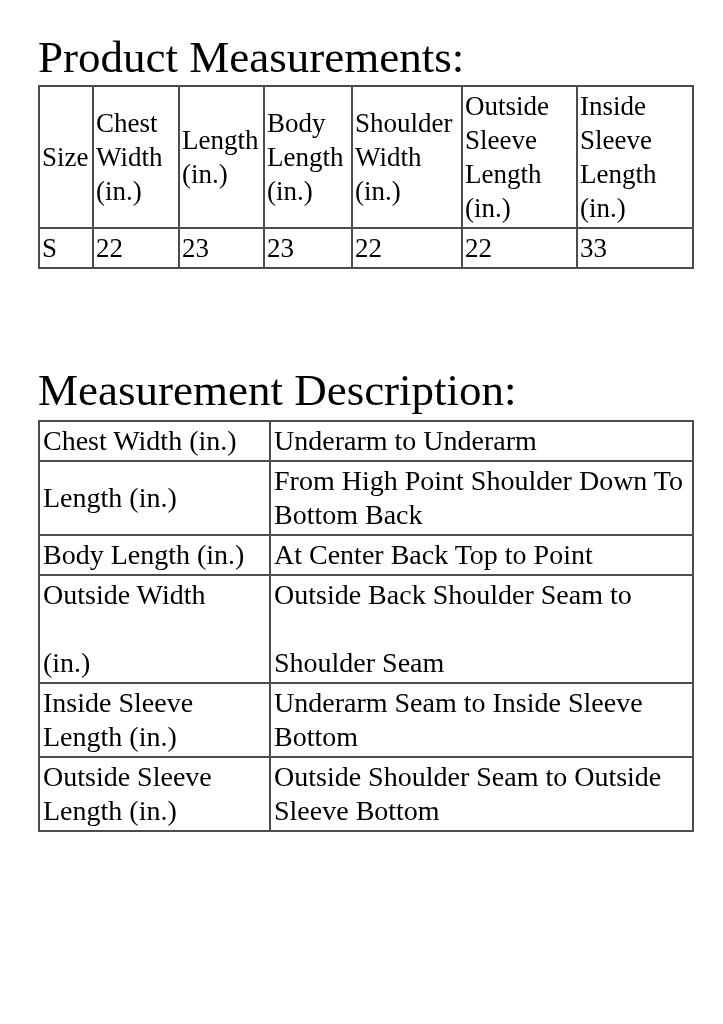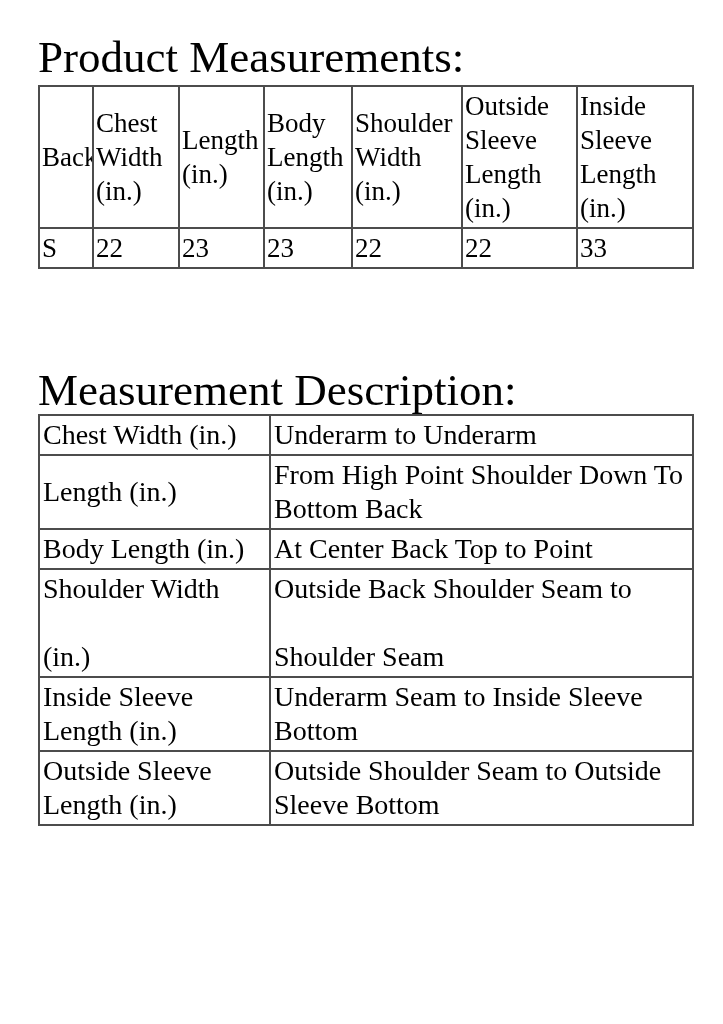--- a/index.html
+++ b/index.html
@@ -23,21 +23,21 @@
   .section-title {
     font-size: 45px;
     font-weight: normal;
     line-height: 48px;
     margin: 0;
     padding: 0;
     letter-spacing: 0px;
     white-space: nowrap;
   }
   #pm-title { margin-bottom: 4px; }
-  #md-title { margin-top: 97px; }
+  #md-title { margin-top: 97px; margin-bottom: 6px; }
 
   table {
     border-collapse: collapse;
     table-layout: fixed;
     width: 654px;
   }
   th, td {
     border: 2px solid #4c4c4c;
     font-size: 27px;
     font-weight: normal;
@@ -69,21 +69,21 @@
       <col style="width:54px">
       <col style="width:86px">
       <col style="width:85px">
       <col style="width:88px">
       <col style="width:110px">
       <col style="width:115px">
       <col style="width:116px">
     </colgroup>
     <tbody>
       <tr>
-        <th>Back</th>
+        <th>Size</th>
         <th>Chest Width (in.)</th>
         <th>Length (in.)</th>
         <th>Body Length (in.)</th>
         <th>Shoulder Width (in.)</th>
         <th>Outside Sleeve Length (in.)</th>
         <th>Inside Sleeve Length (in.)</th>
       </tr>
       <tr>
         <td>S</td>
         <td>22</td>
@@ -110,21 +110,21 @@
       </tr>
       <tr>
         <th>Length (in.)</th>
         <td>From High Point Shoulder Down To Bottom Back</td>
       </tr>
       <tr>
         <th>Body Length (in.)</th>
         <td>At Center Back Top to Point</td>
       </tr>
       <tr>
-        <th>Shoulder Width
+        <th>Outside Width
 
 (in.)</th>
         <td>Outside Back Shoulder Seam to
 
 Shoulder Seam</td>
       </tr>
       <tr>
         <th>Inside Sleeve
 Length (in.)</th>
         <td>Underarm Seam to Inside Sleeve Bottom</td>

